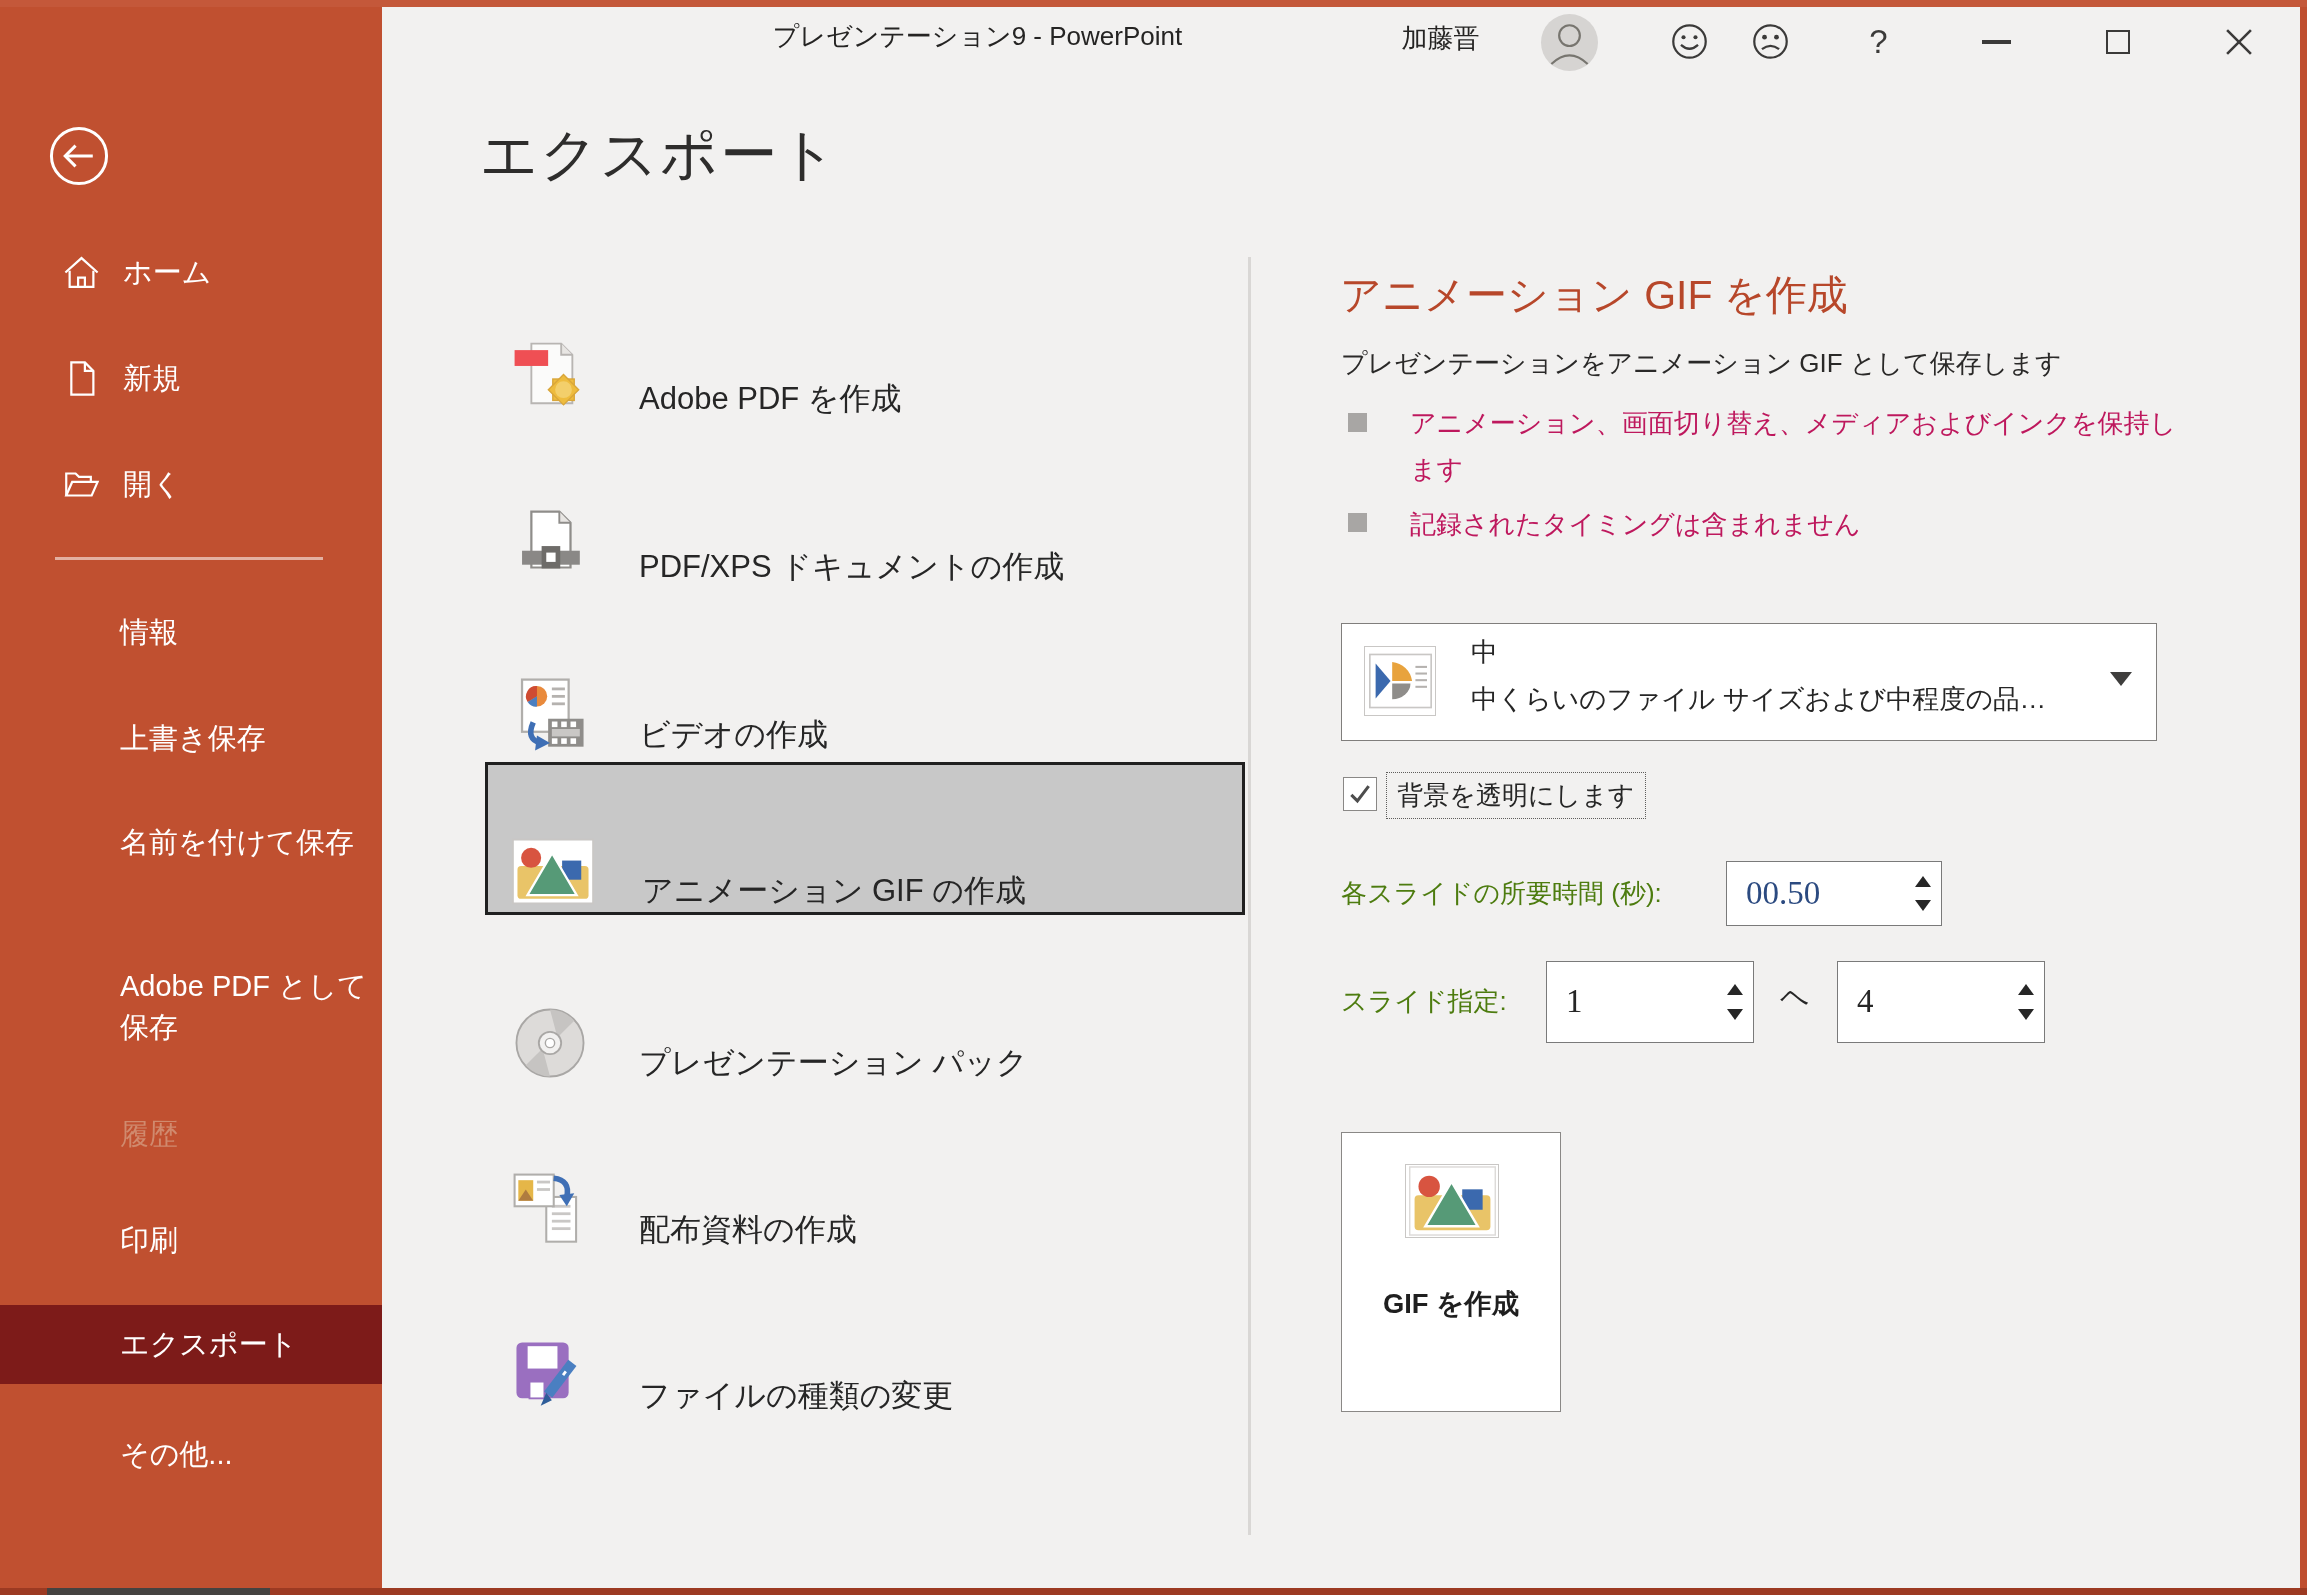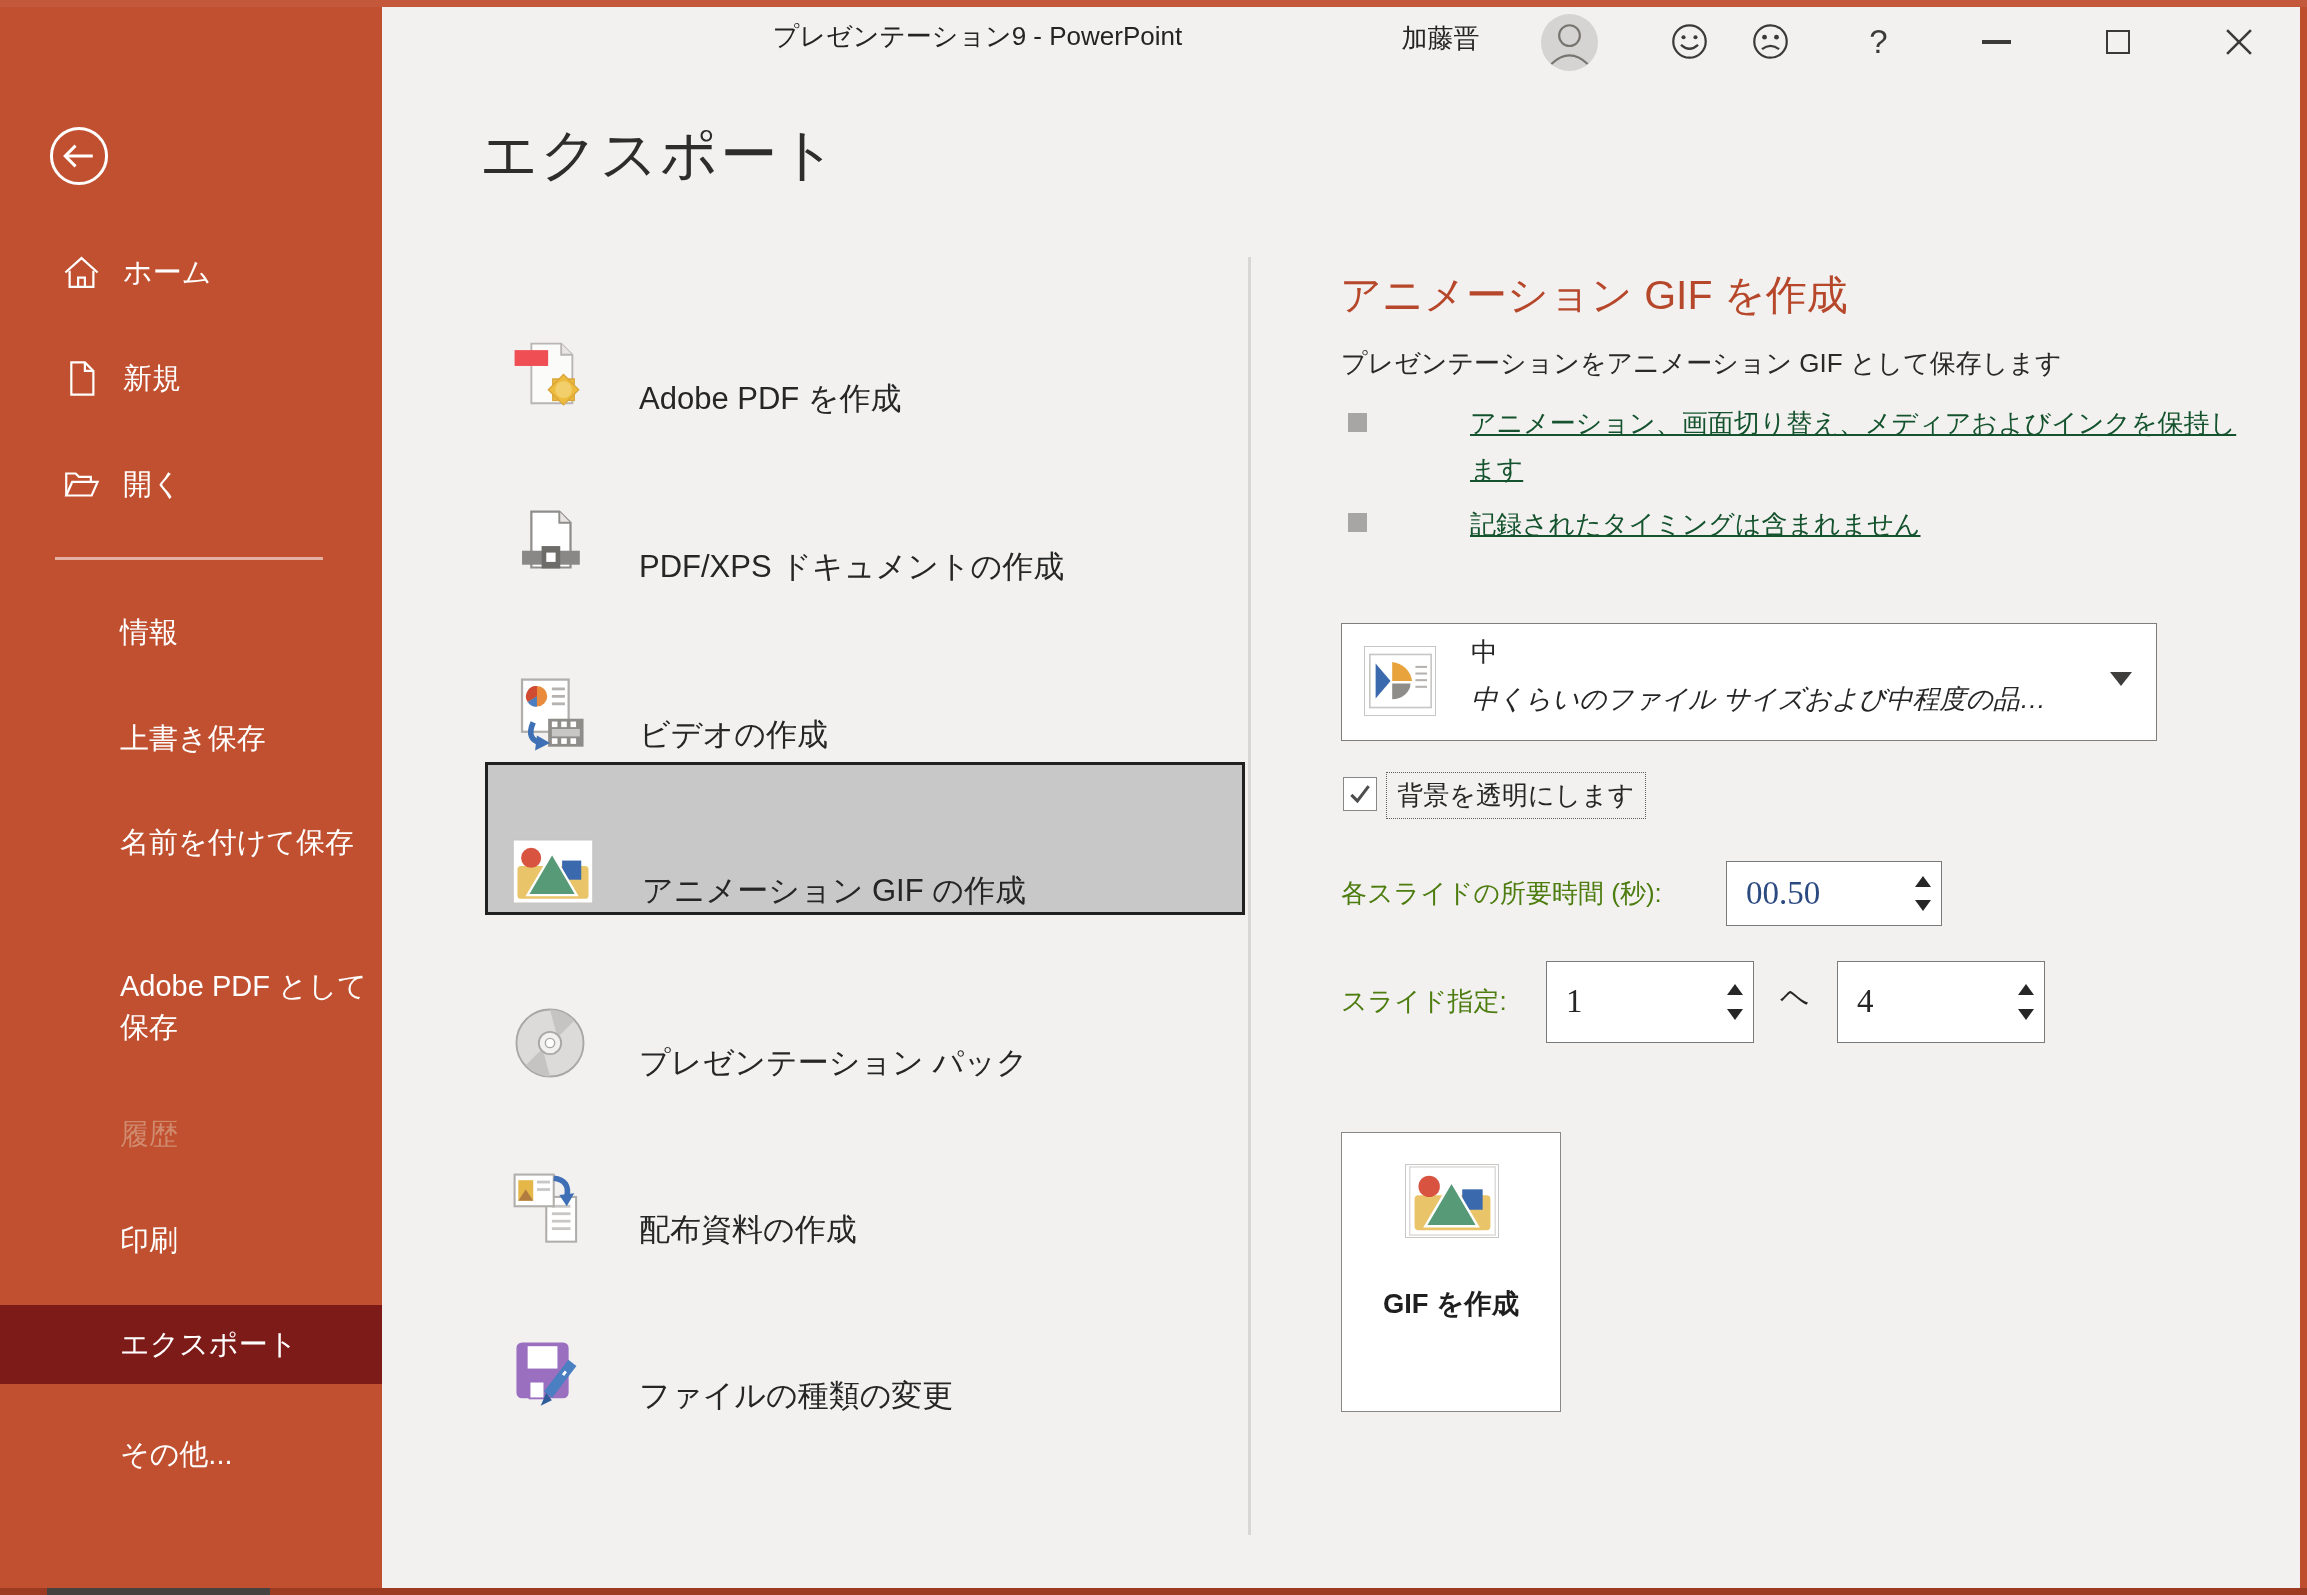--- a/index.html
+++ b/index.html
@@ -37,25 +37,25 @@
   .opt-row{position:absolute;left:485px;width:760px;height:165px;display:flex;align-items:flex-end;cursor:pointer;}
   .opt-row .ic{width:82px;height:82px;margin-left:24px;flex:0 0 auto;display:flex;align-items:center;justify-content:center;}
   .opt-row .lbl{margin-left:48px;font-size:31px;color:#262626;white-space:nowrap;}
   .opt-row.selected{background:#c8c8c8;border:3.4px solid #202020;height:153px;}
   .v-divider{position:absolute;left:1248px;top:257px;width:2.6px;height:1278px;background:#d9d7d5;}
 
   
   .detail-heading{position:absolute;left:1340px;top:268px;font-size:41px;color:#b7472a;white-space:nowrap;}
   .detail-sub{position:absolute;left:1341px;top:346px;font-size:26px;color:#2a2928;white-space:nowrap;}
   .bullet-sq{position:absolute;width:19px;height:19px;background:#a8a6a4;}
-  .bullet-txt{position:absolute;left:1470px;font-size:26px;color:#14532d;line-height:46px;text-decoration:underline;}
+  .bullet-txt{position:absolute;left:1410px;font-size:26px;color:#be185d;line-height:46px;}
   .dropdown{position:absolute;left:1341px;top:623px;width:816px;height:118px;background:#fff;border:1.7px solid #807e7c;}
   .dd-icon{position:absolute;left:22px;top:22px;width:72px;height:70px;border:1.7px solid #c9c7c5;background:#fff;display:flex;align-items:center;justify-content:center;}
   .dd-line1{position:absolute;left:129px;top:10.3px;font-size:26.6px;color:#262626;}
-  .dd-line2{position:absolute;left:129px;top:57px;font-size:26.6px;color:#262626;width:635px;white-space:nowrap;overflow:hidden;font-style:italic;}
+  .dd-line2{position:absolute;left:129px;top:57px;font-size:26.6px;color:#262626;width:635px;white-space:nowrap;overflow:hidden;}
   .dd-caret{position:absolute;right:24px;top:48px;width:0;height:0;border-left:11px solid transparent;border-right:11px solid transparent;border-top:14.6px solid #3f3e3d;}
   .checkbox{position:absolute;left:1343px;top:777px;width:34px;height:34px;background:#fff;border:1.7px solid #8a8886;display:flex;align-items:center;justify-content:center;}
   .chk-label{position:absolute;left:1386px;top:772px;border:1.7px dotted #5f5e5c;padding:5.1px 10.3px;font-size:26px;color:#262626;white-space:nowrap;}
   .fld-label{position:absolute;left:1341px;font-size:26px;color:#4d7c0f;line-height:45px;white-space:nowrap;}
   .spinner{position:absolute;background:#fff;border:1.7px solid #7a7a7a;}
   .spin-val{position:absolute;left:19px;top:0;font-size:33px;font-family:Liberation Serif, serif;}
   .spin-arrows{position:absolute;right:10.3px;top:0;height:100%;display:flex;flex-direction:column;justify-content:center;gap:13.7px;align-items:center;}
   .tri-up{width:0;height:0;border-left:8.6px solid transparent;border-right:8.6px solid transparent;border-bottom:11px solid #262626;cursor:pointer;}
   .tri-down{width:0;height:0;border-left:8.6px solid transparent;border-right:8.6px solid transparent;border-top:11px solid #262626;cursor:pointer;}
   .range-sep{position:absolute;left:1780px;top:978px;font-size:29px;color:#262626;}

